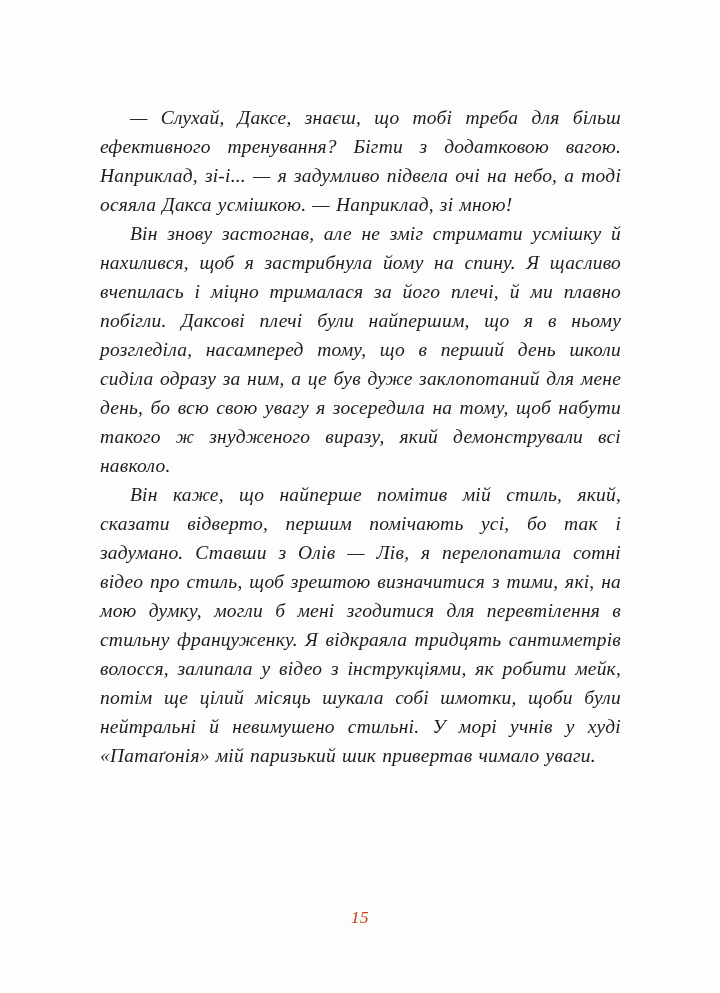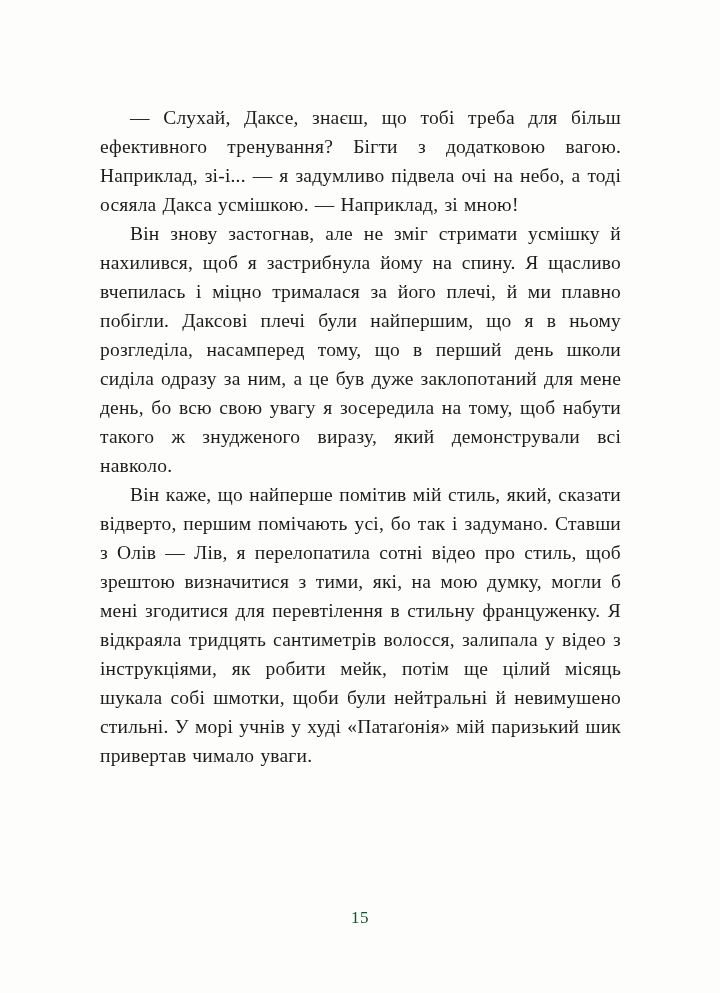--- a/index.html
+++ b/index.html
@@ -1,15 +1,15 @@
 <!DOCTYPE html>
 <html lang="uk"><head>
 <meta charset="utf-8">
 <style>
-  * { margin: 0; padding: 0; box-sizing: border-box; }
+  * { margin: 0; padding: 0; box-sizing: border-box; font-style: italic; }
 
   html, body {
     background: #e8e8e6;
   }
 
   .book-page {
     position: relative;
     width: 720px;
     height: 993px;
     margin: 0 auto;
@@ -39,21 +39,21 @@
   .page-footer {
     position: absolute;
     left: 0;
     right: 0;
     top: 908px;
     text-align: center;
   }
 
   .page-number {
     font-size: 17px;
-    color: #14532d;
+    color: #c2410c;
     letter-spacing: 0.5px;
     margin-top: 45px;
   }
 </style>
 </head>
 <body>
 
 <div class="book-page">
 
   <div class="text-block">

